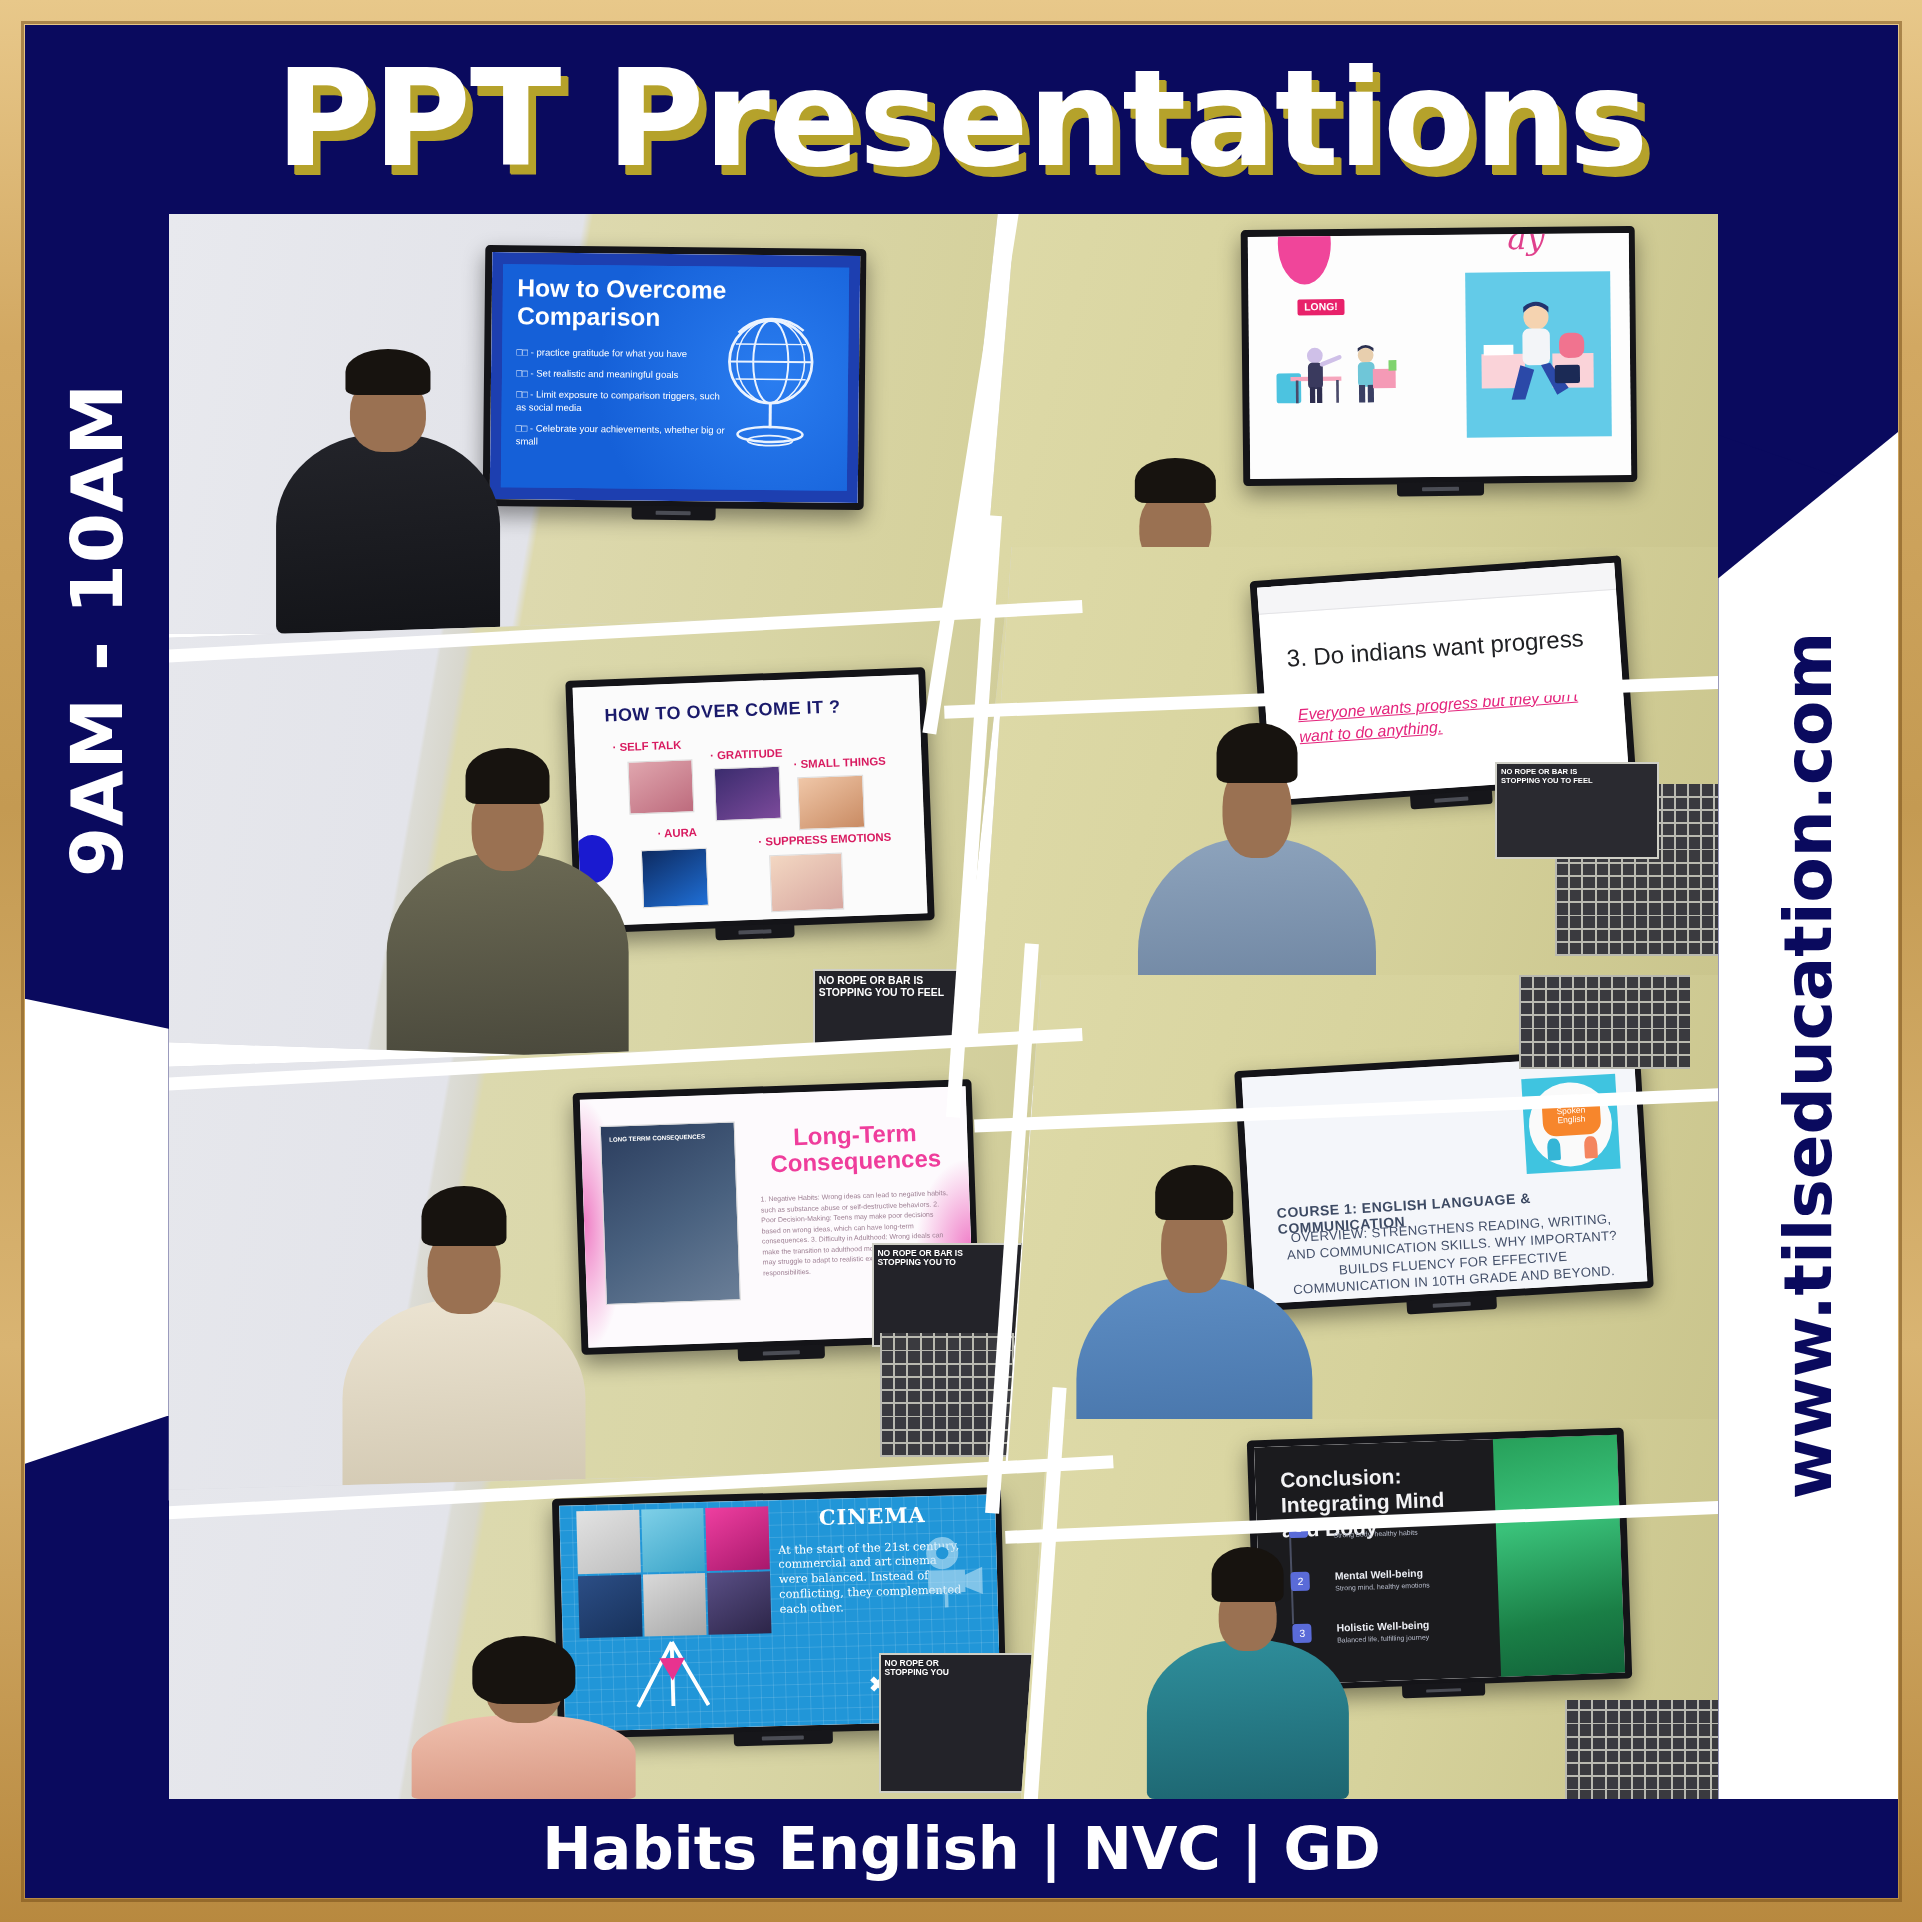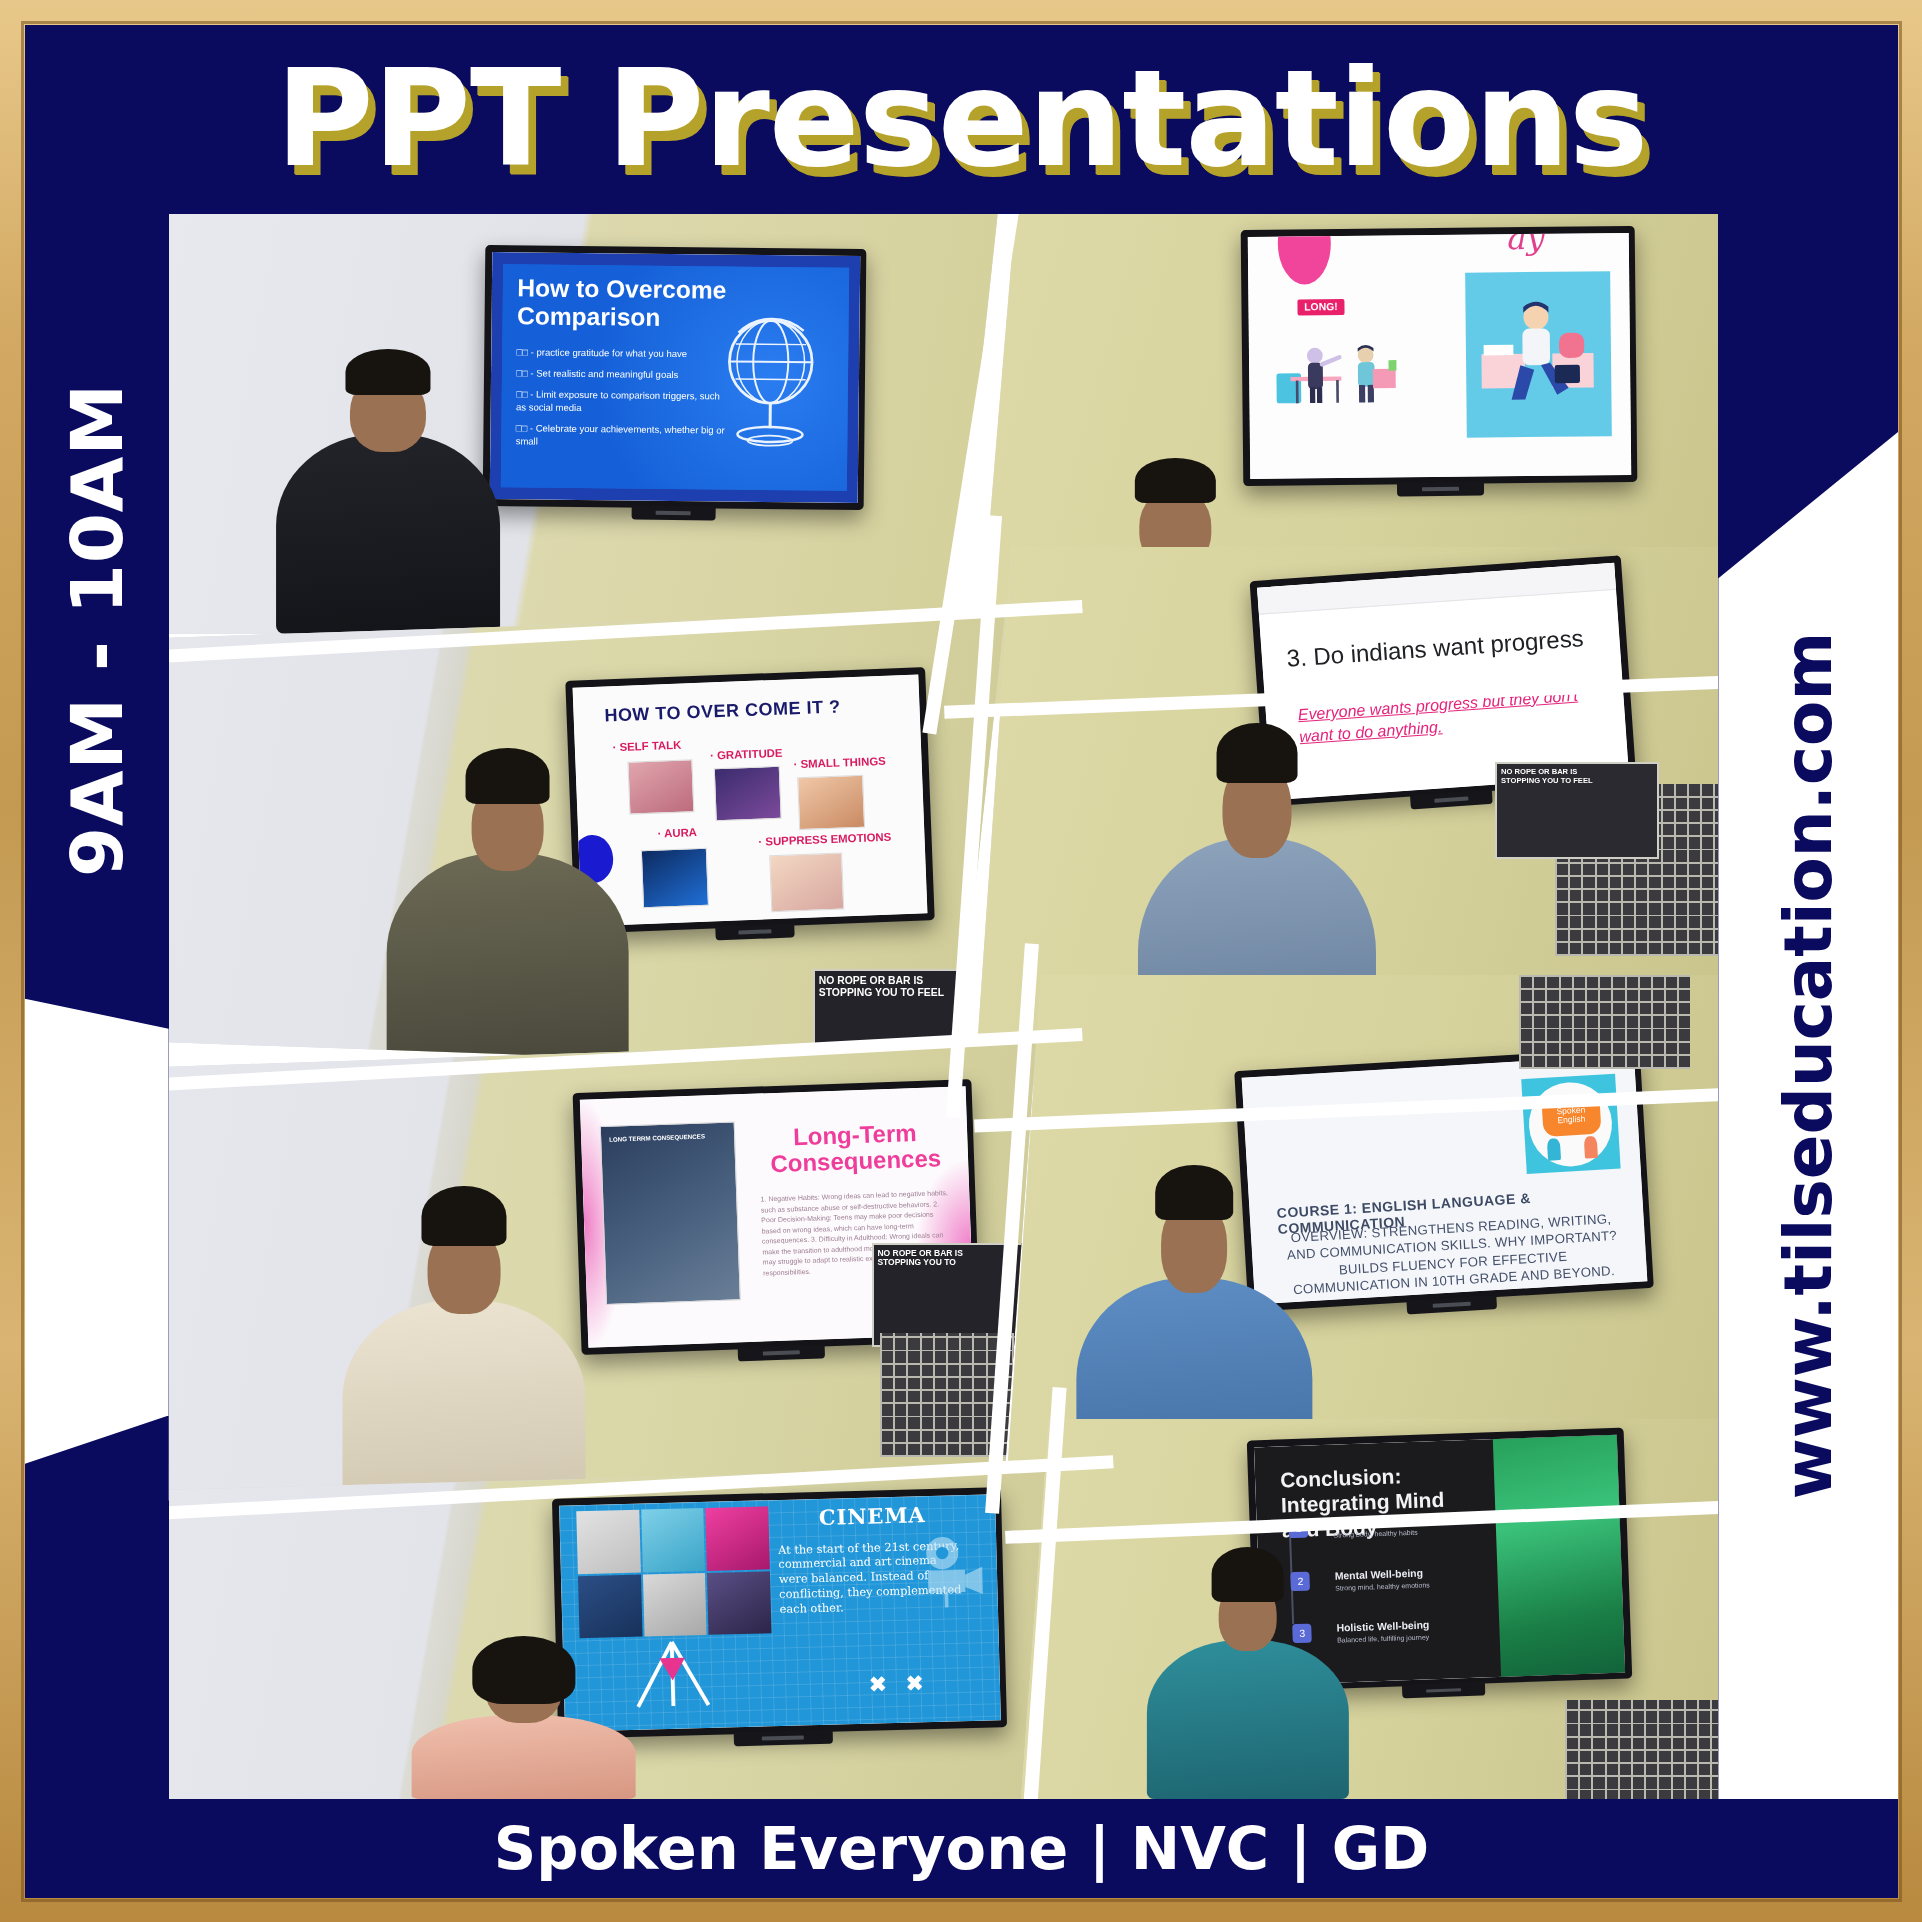--- a/index.html
+++ b/index.html
@@ -503,20 +503,21 @@
               </svg>
               <svg viewBox="0 0 60 50" style="position:absolute;left:14%;bottom:4%;width:22%;height:42%">
                 <path d="M30 6 L8 46 M30 6 L52 46 M30 6 L30 46" stroke="#fff" stroke-width="2.4" fill="none"></path>
                 <path d="M22 16 L38 16 L30 30z" fill="#e8338f"></path>
               </svg>
               <div class="xx">✖ ✖</div>
             </div>
           </div>
           <div class="tv-foot"></div>
         </div>
+        <div class="poster-wall" style="left:79%; bottom:2%; width:20%; height:42%; font-size:8.5px;">NO ROPE OR<br>STOPPING YOU</div>
         <div class="person" style="left:27%; bottom:0; width:25%; height:60%;">
           <div class="p-body" style="width:100%; height:42%; background:linear-gradient(175deg,#f0c0ae,#d79782);"></div>
           <div class="p-head" style="width:34%; height:36%; bottom:38%;"></div>
           <div class="p-hair" style="width:46%; height:34%; bottom:48%; border-radius:50% 50% 30% 30%;"></div>
         </div>
       </div>
 
       <div class="cell" style="left:55%; top:76%; width:45%; height:24%;
                   clip-path:polygon(4% 0, 100% 0, 100% 100%, 0 100%);">
         <div class="wall allyellow"></div>
@@ -576,18 +577,18 @@
 
     <div class="right-rail">
       <div class="rrail-navy-top"></div>
       <div class="rrail-white"></div>
       <div class="rrail-site">
         <span>www.tilseducation.com</span>
       </div>
     </div>
 
     <div class="bottom-bar">
-      <span>Spoken Everyone | NVC | GD</span>
+      <span>Habits English | NVC | GD</span>
     </div>
 
   </div>
 </div>
 
 
 </body></html>

